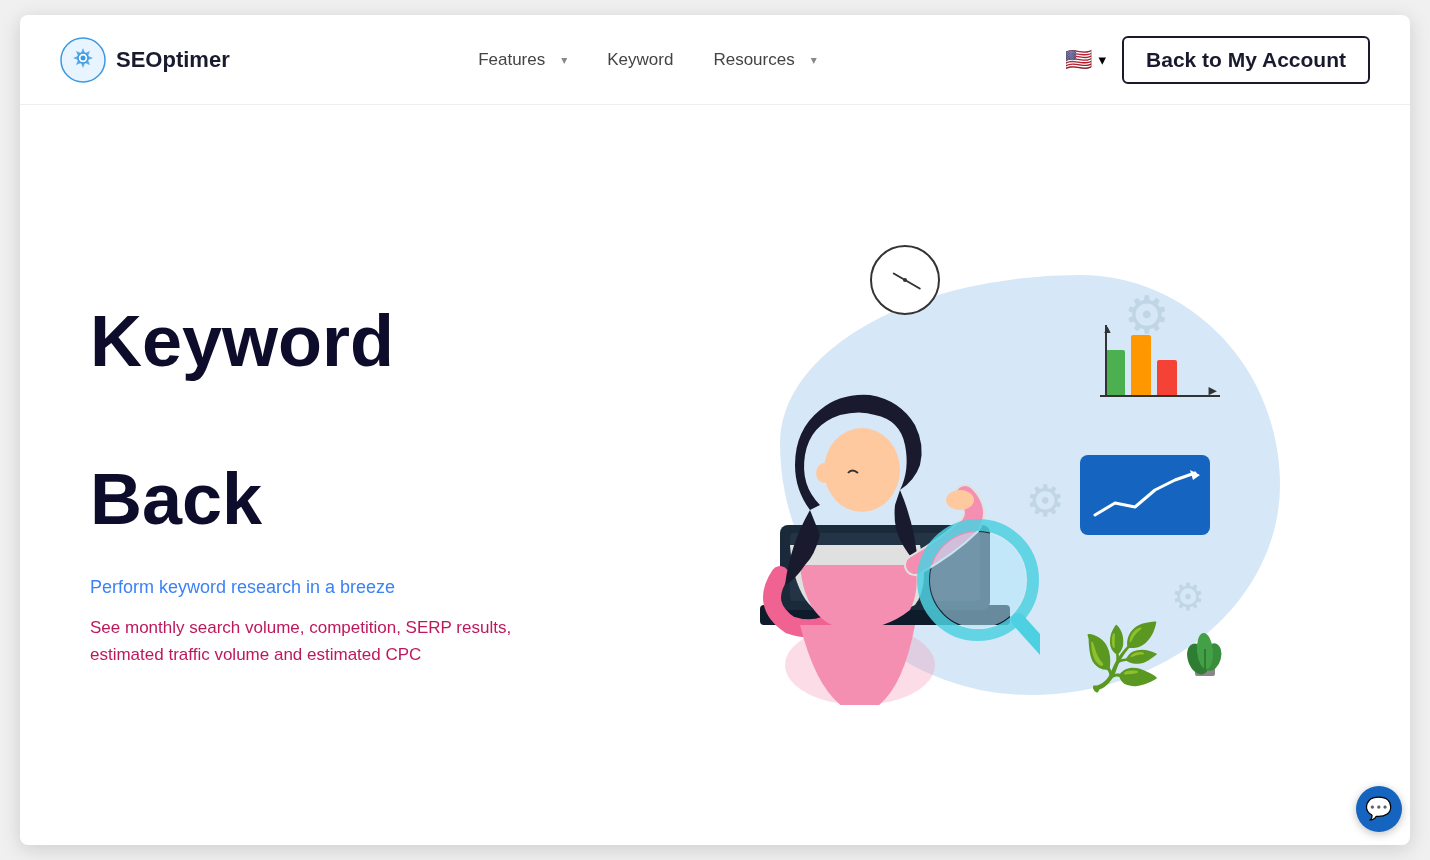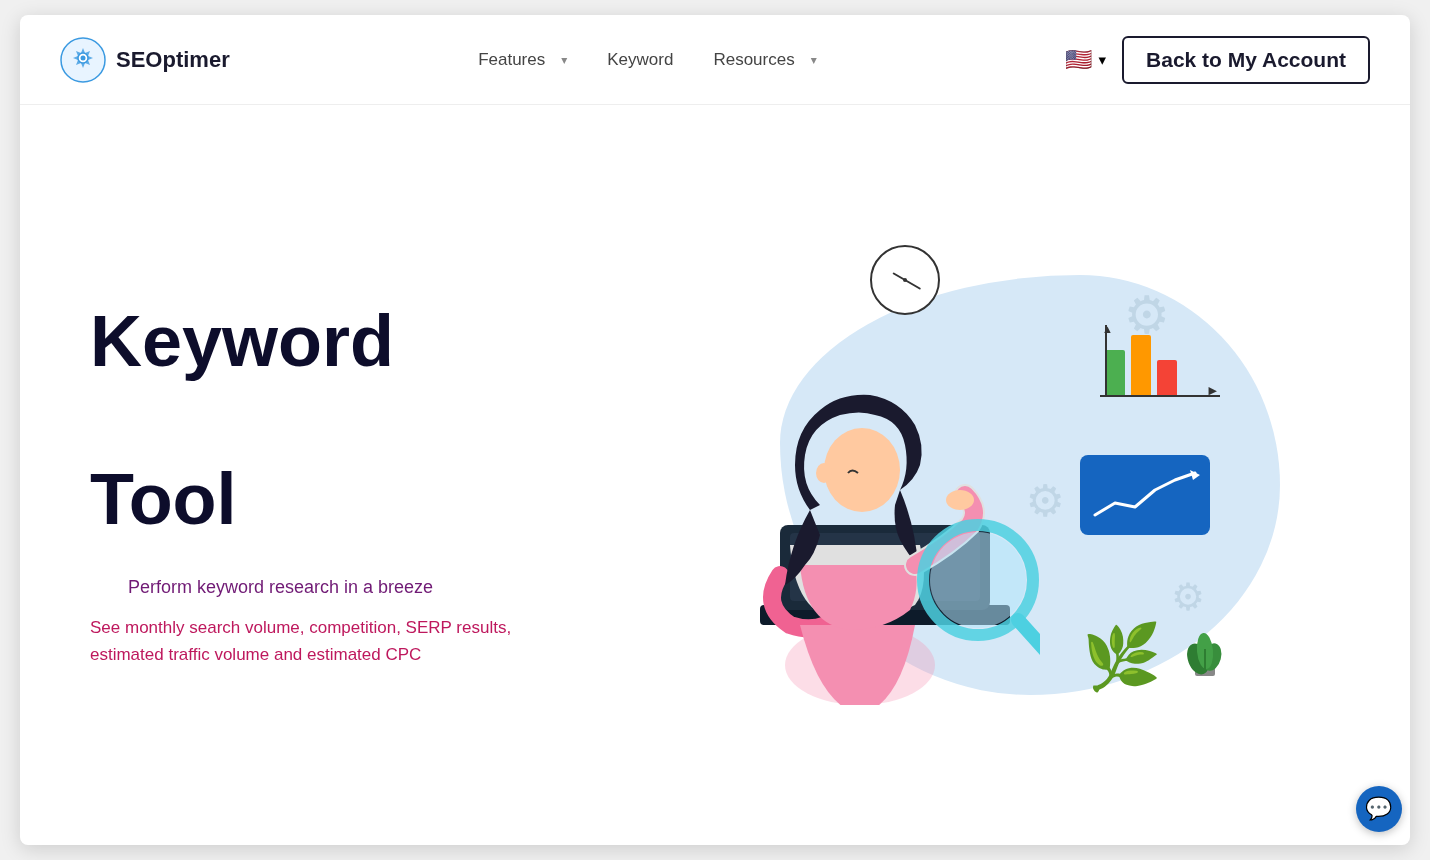--- a/index.html
+++ b/index.html
@@ -128,25 +128,24 @@
       bottom: -4px;
       left: 0;
       width: 100%;
       height: 8px;
       background: #f5e642;
       z-index: -1;
       transform: scaleY(1.5) translateY(2px);
     }
     .hero-subtitle {
       font-size: 18px;
-      color: #701a75;
+      color: #3b82f6;
       margin-top: 30px;
       margin-bottom: 16px;
       font-weight: 400;
-      margin-left: 38px;
     }
     .hero-desc {
       font-size: 17px;
       color: #be185d;
       line-height: 1.6;
       max-width: 440px;
     }
 
     
     .hero-right {
@@ -390,21 +389,21 @@
       </button>
       <button class="back-btn">Back to My Account</button>
     </div>
   </nav>
 
   <section class="hero">
     <div class="hero-left">
       <h1 class="hero-title">
         <span>Keyword</span><br>
         <br>
-        <span>Tool</span>
+        <span>Back</span>
       </h1>
       <p class="hero-subtitle">Perform keyword research in a breeze</p>
       <p class="hero-desc">See monthly search volume, competition, SERP results, estimated traffic volume and estimated CPC</p>
     </div>
 
     <div class="hero-right">
       <div class="illustration-container">
 
         <div class="blob"></div>
 

